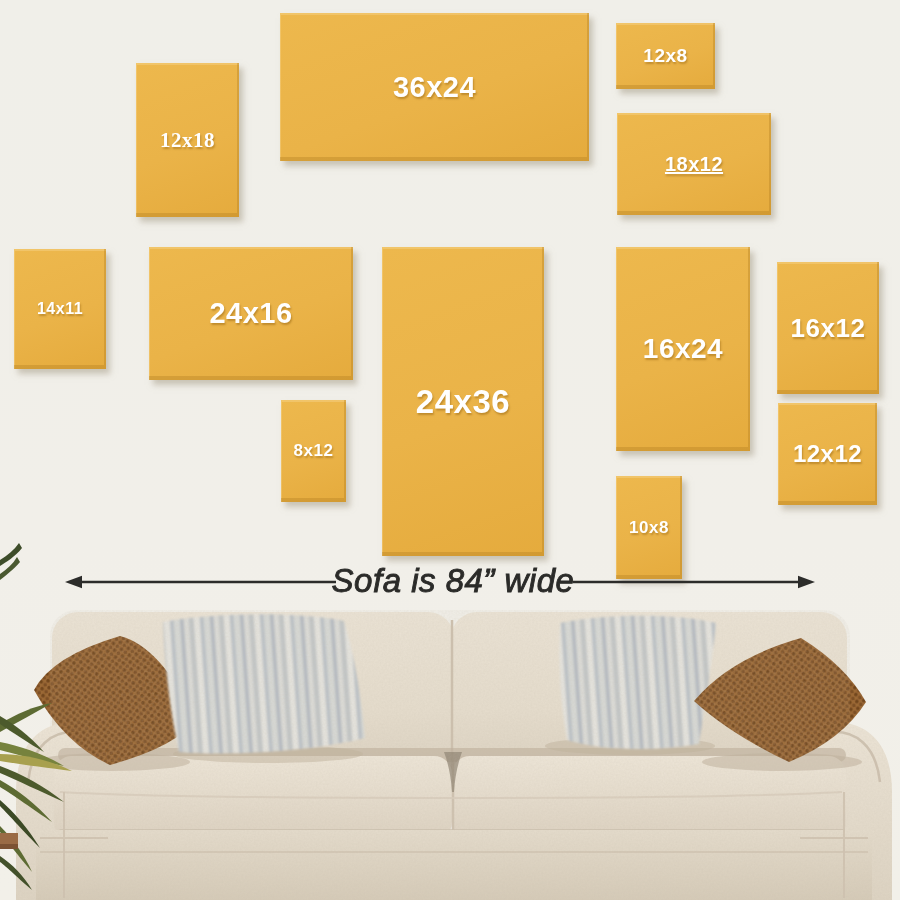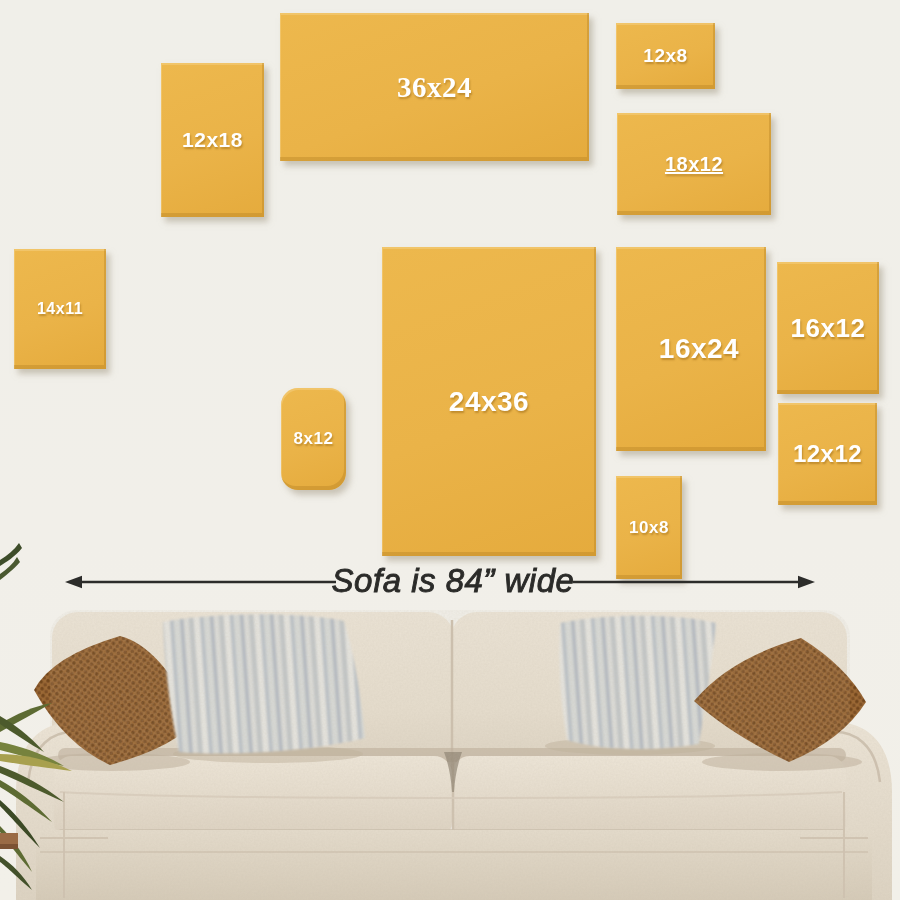--- a/index.html
+++ b/index.html
@@ -8,39 +8,40 @@
   .cv{position:absolute;display:flex;align-items:center;justify-content:center;
       background:linear-gradient(160deg,#edb84d 0%,#eab348 55%,#e5ab3d 100%);
       box-shadow:inset -2px -4px 0 rgba(176,122,32,0.35), inset 1px 2px 0 rgba(255,235,190,0.25), 4px 5px 6px rgba(168,158,138,0.55);
       color:#ffffff;font-weight:bold;letter-spacing:0.5px;
       text-shadow:1px 2px 2px rgba(140,90,10,0.45);}
 </style>
 </head>
 <body>
 <div id="stage">
 
-  <div class="cv" style="left:161px;top:63px;width:103px;height:154px;font-size:21px;">12x18</div>
+  <div class="cv" style="left:136px;top:63px;width:103px;height:154px;font-size:21px;font-family:Liberation Serif, serif;">12x18</div>
 
-  <div class="cv" style="left:280px;top:13px;width:309px;height:148px;font-size:29px;font-family:Liberation Serif, serif;">36x24</div>
+  <div class="cv" style="left:280px;top:13px;width:309px;height:148px;font-size:29px;">36x24</div>
 
   <div class="cv" style="left:616px;top:23px;width:99px;height:66px;font-size:19px;">12x8</div>
 
   <div class="cv" style="left:617px;top:113px;width:154px;height:102px;font-size:20px;text-decoration:underline;">18x12</div>
 
   <div class="cv" style="left:14px;top:249px;width:92px;height:120px;font-size:16px;">14x11</div>
 
+  <div class="cv" style="left:149px;top:247px;width:204px;height:133px;font-size:29px;">24x16</div>
 
-  <div class="cv" style="left:382px;top:247px;width:214px;height:309px;font-size:28px;">24x36</div>
+  <div class="cv" style="left:382px;top:247px;width:162px;height:309px;font-size:33px;">24x36</div>
 
-  <div class="cv" style="left:616px;top:247px;width:134px;height:204px;font-size:28px;padding-left:16px;">16x24</div>
+  <div class="cv" style="left:616px;top:247px;width:134px;height:204px;font-size:28px;">16x24</div>
 
   <div class="cv" style="left:777px;top:262px;width:102px;height:132px;font-size:26px;">16x12</div>
 
 
-  <div class="cv" style="left:281px;top:388px;width:65px;height:102px;font-size:17px;border-radius:17px;">8x12</div>
+  <div class="cv" style="left:281px;top:400px;width:65px;height:102px;font-size:17px;">8x12</div>
 
   <div class="cv" style="left:778px;top:403px;width:99px;height:102px;font-size:24px;">12x12</div>
 
   <div class="cv" style="left:616px;top:476px;width:66px;height:103px;font-size:17px;">10x8</div>
 
   <svg width="900" height="900" viewBox="0 0 900 900" style="position:absolute;left:0;top:0;">
     <defs>
       <linearGradient id="cushV" x1="0" y1="0" x2="0" y2="1">
         <stop offset="0" stop-color="#ebe3d5"></stop>
         <stop offset="0.55" stop-color="#e6ddcd"></stop>

